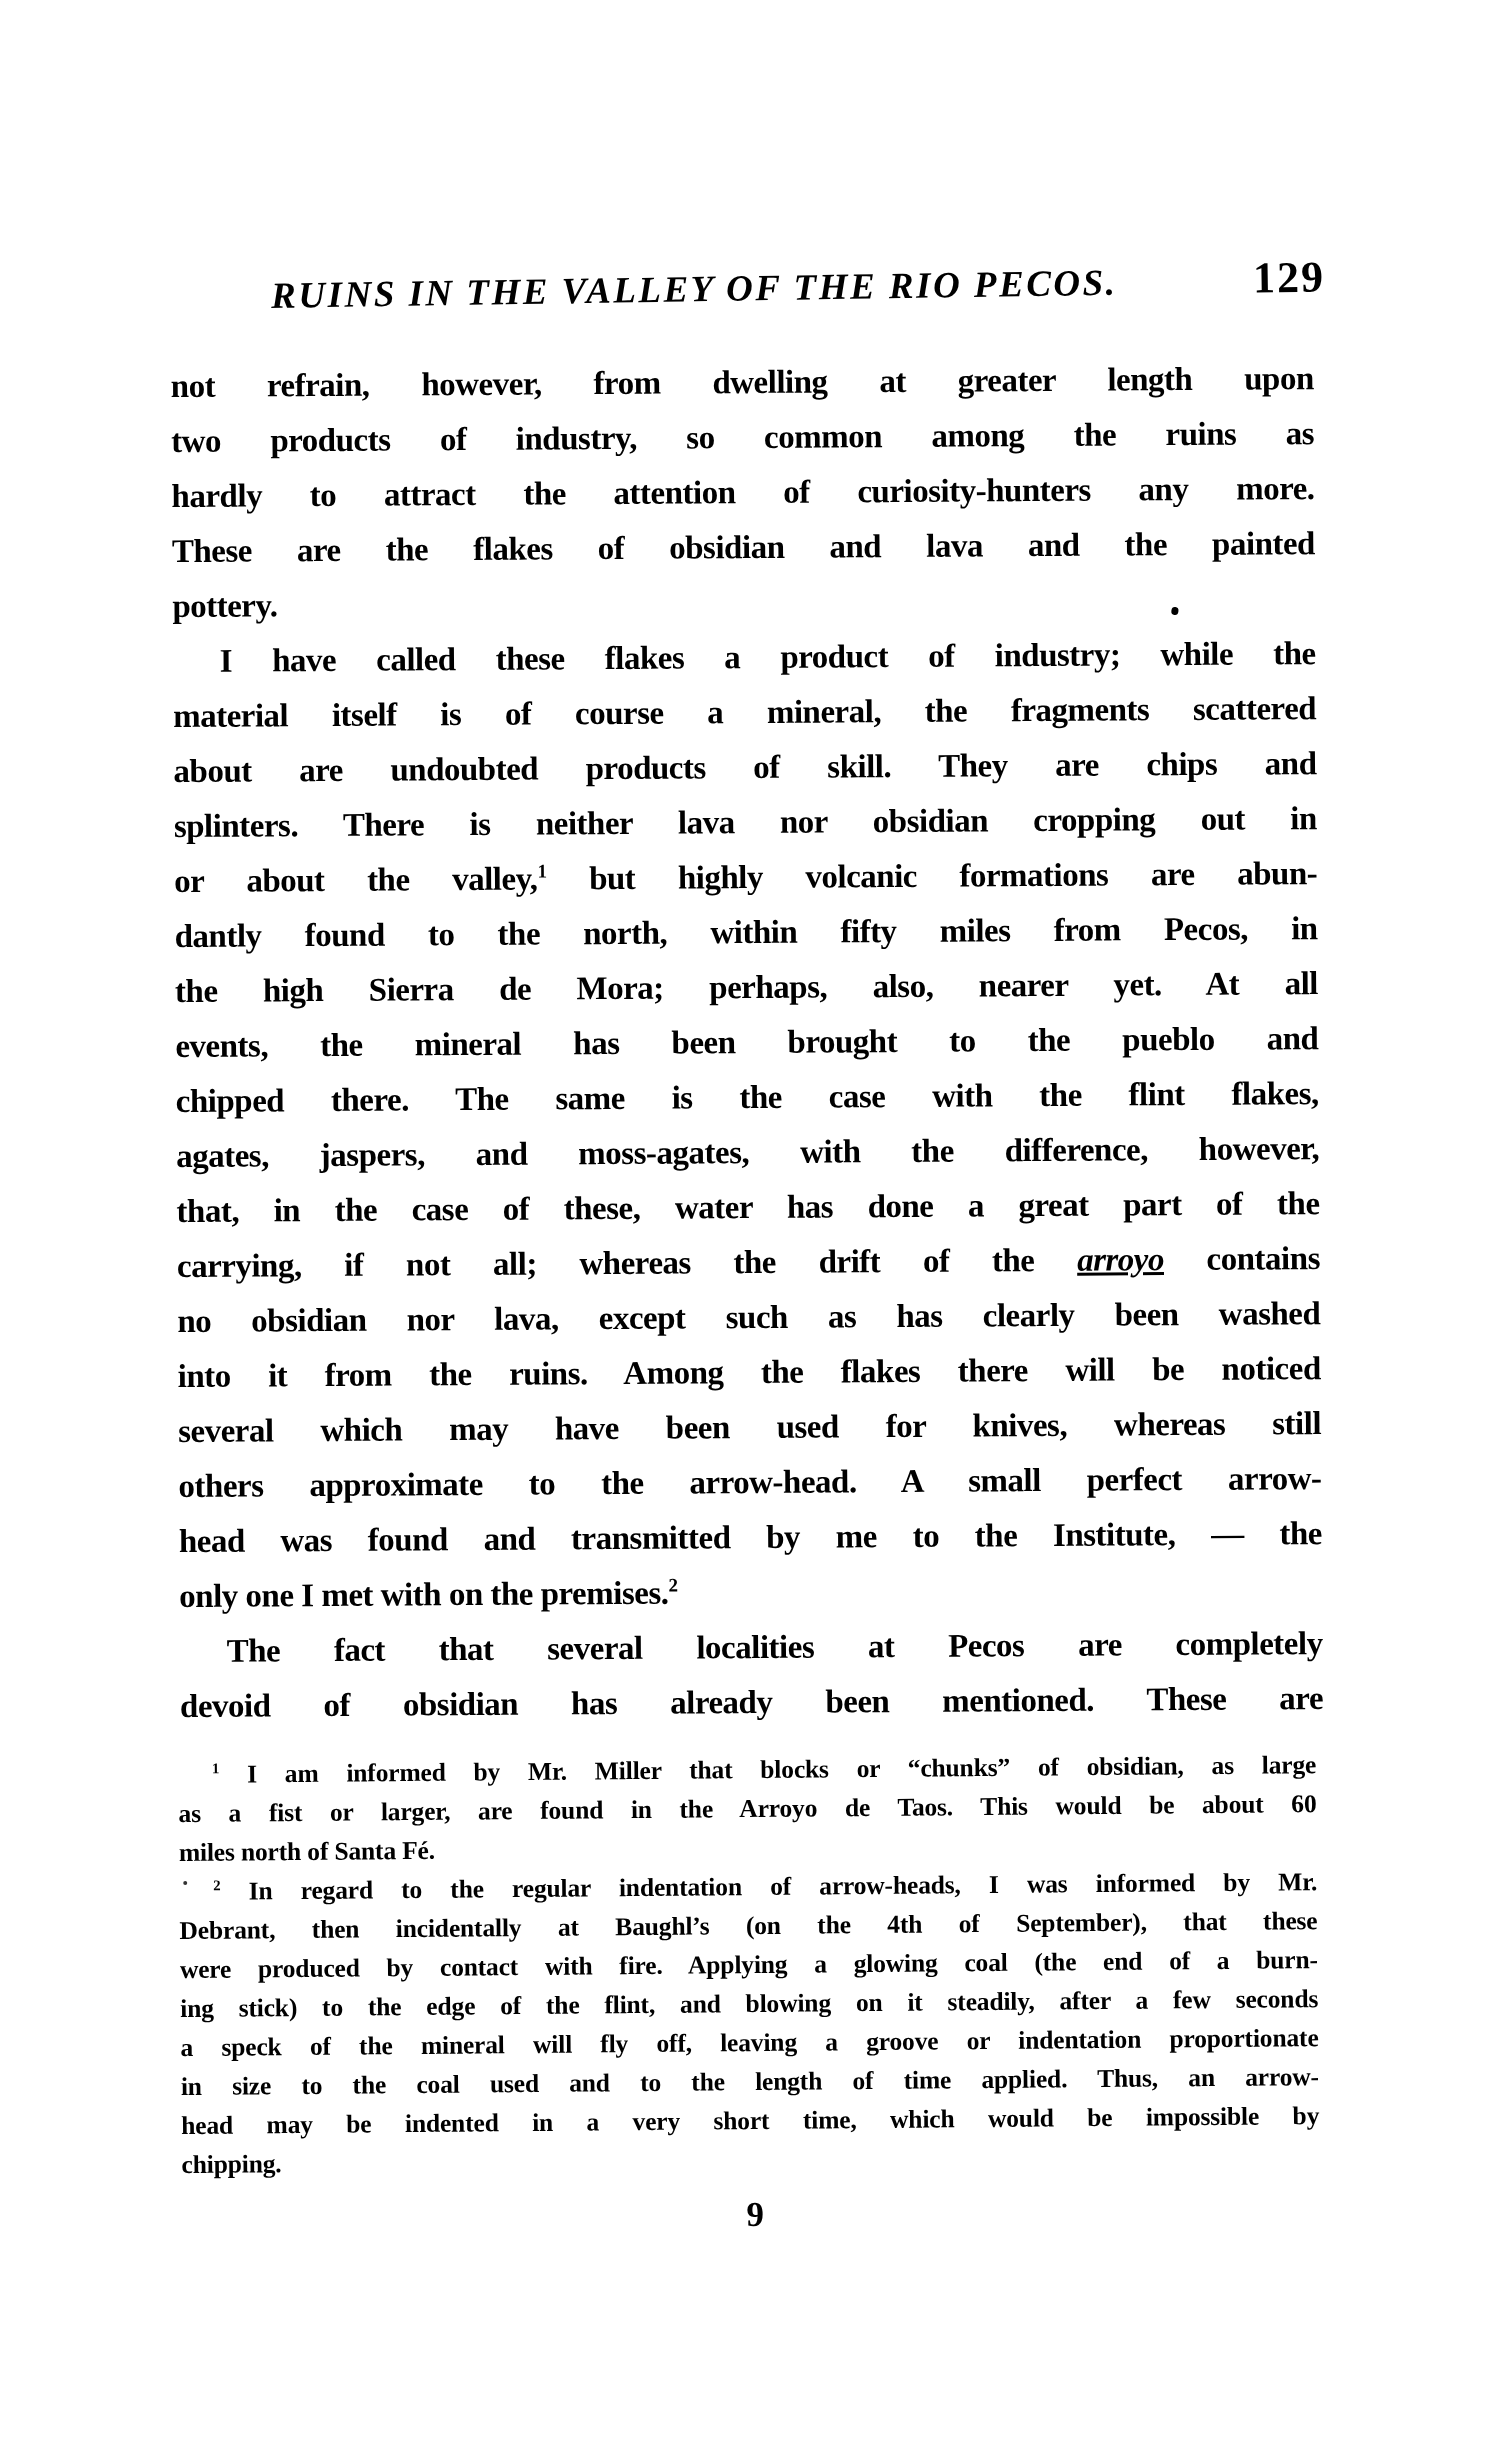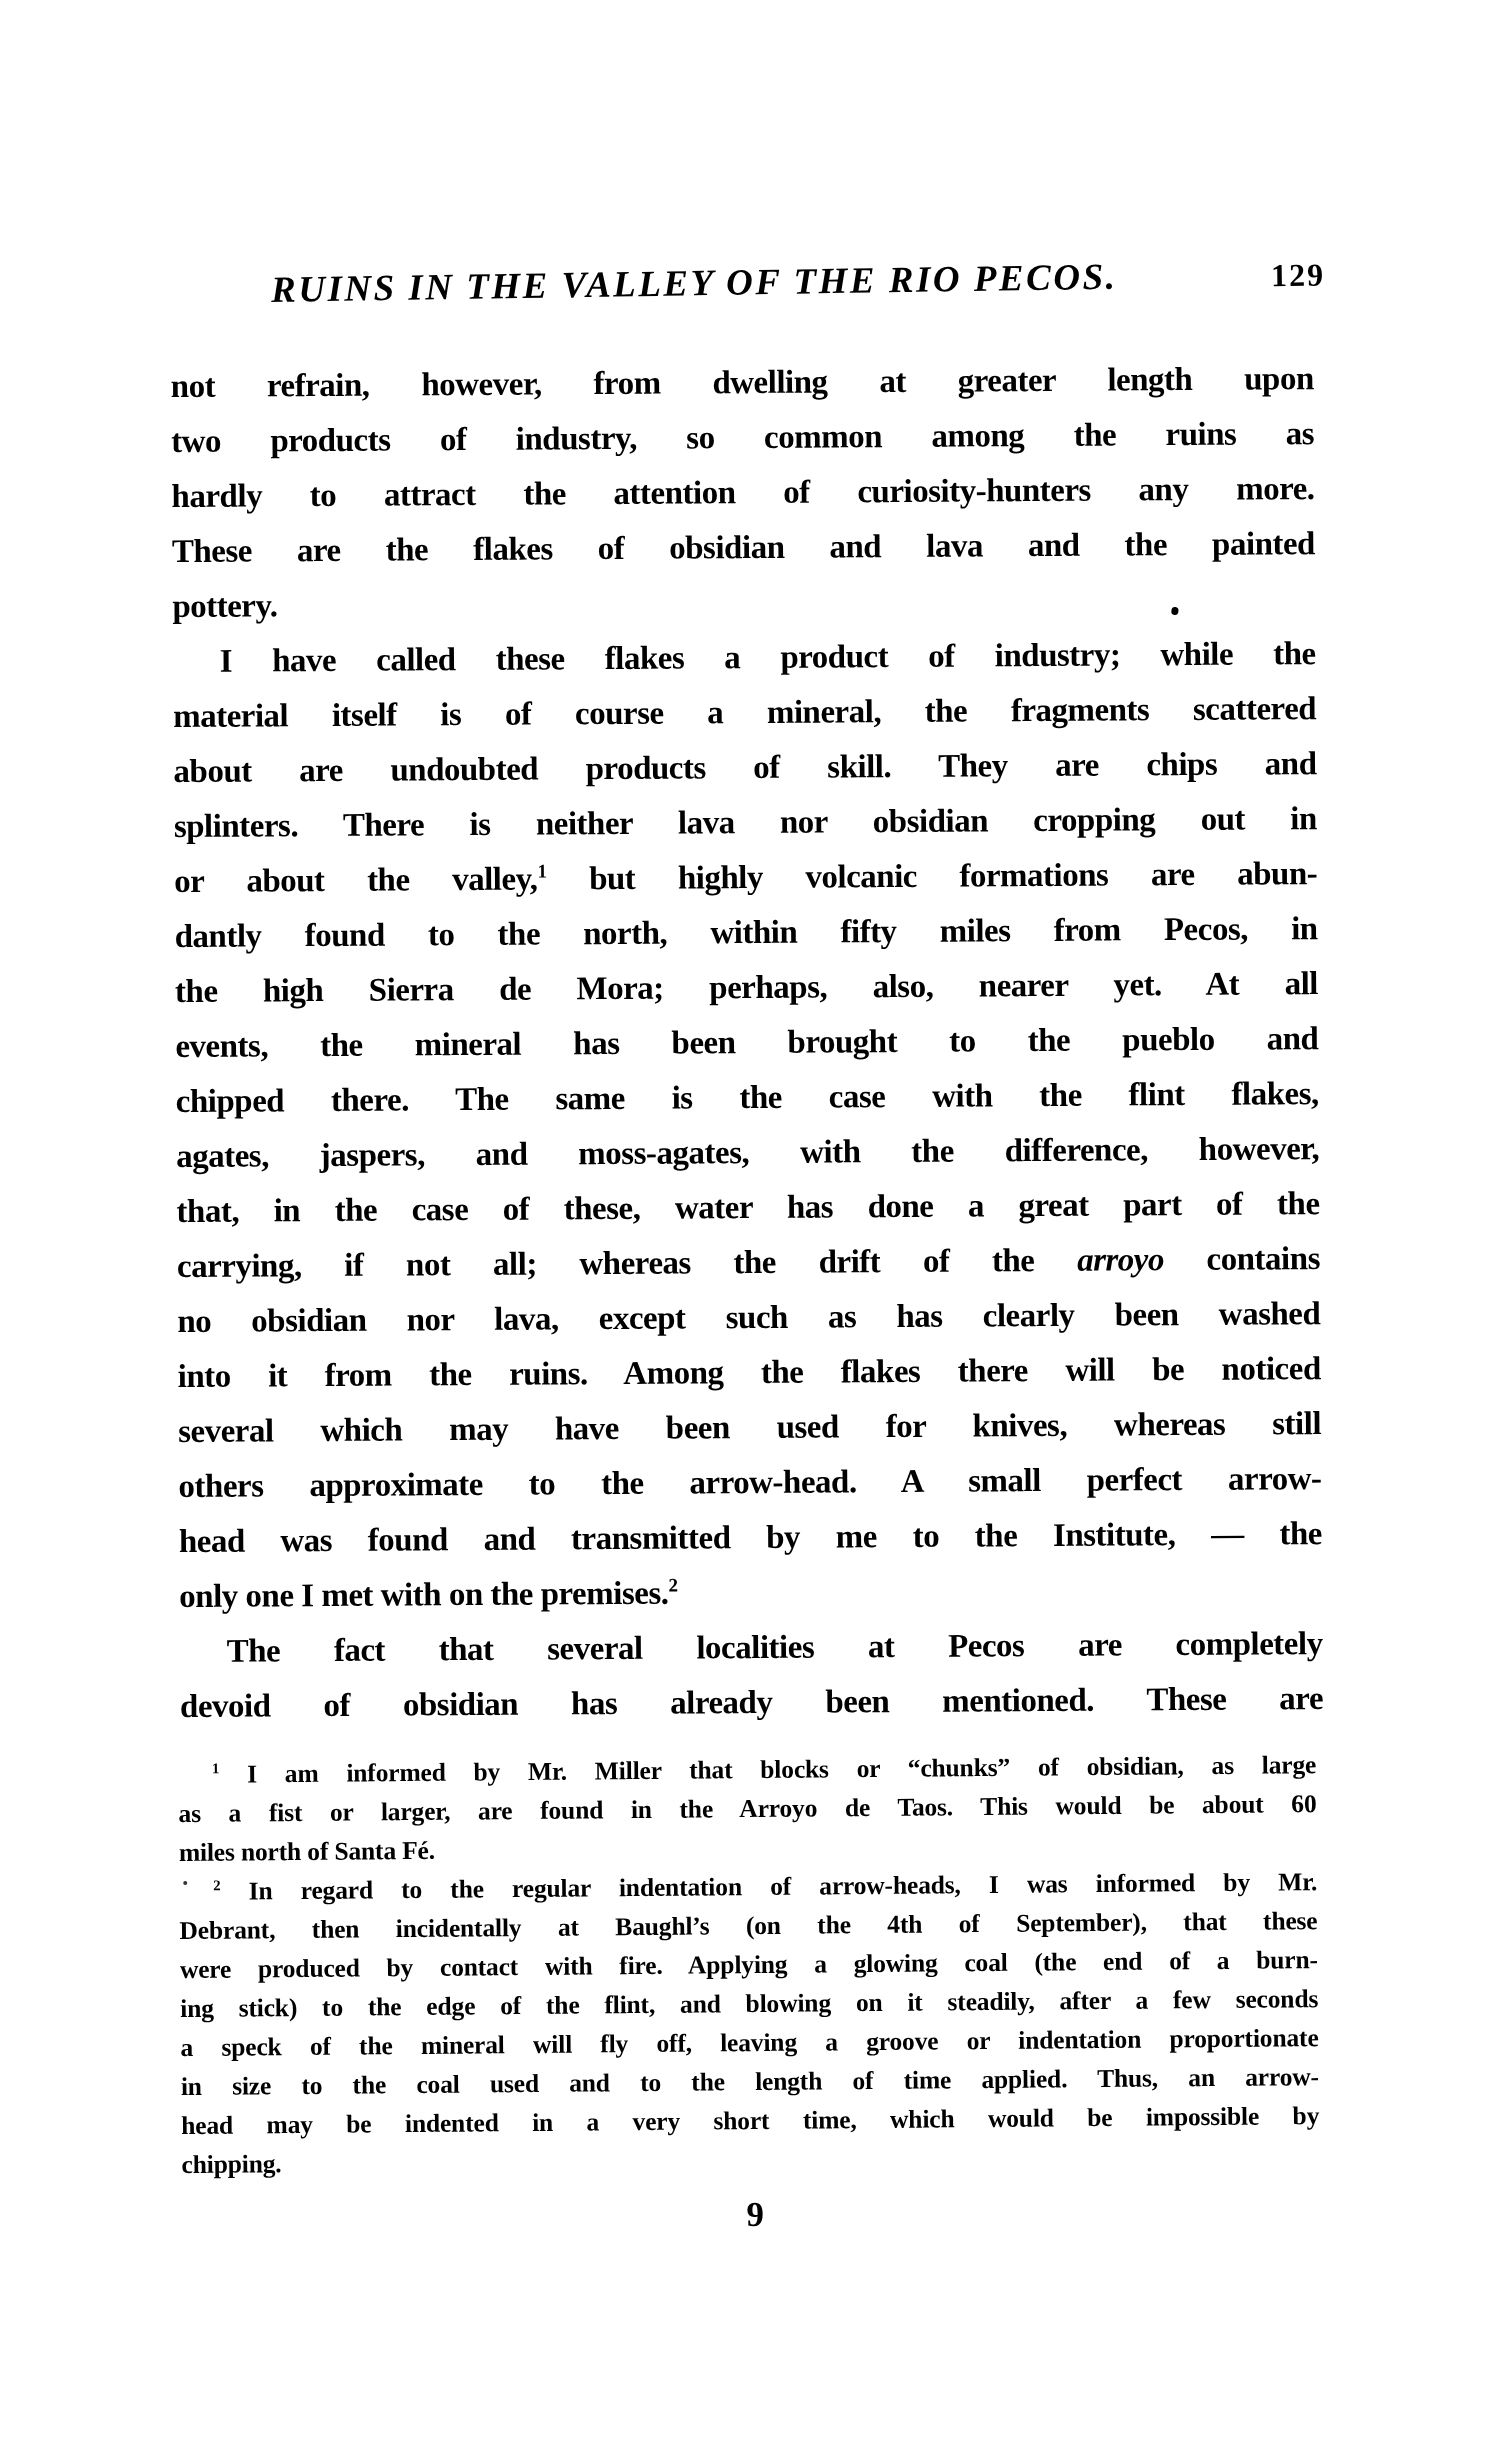--- a/index.html
+++ b/index.html
@@ -36,21 +36,21 @@
   }
   .htitle {
     font-style: italic;
     font-weight: 700;
     font-size: 37px;
     letter-spacing: 2.5px;
     white-space: nowrap;
   }
   .hnum {
     font-weight: 700;
-    font-size: 32px;
+    font-size: 44px;
     letter-spacing: 2px;
     white-space: nowrap;
     text-align: right;
   }
   
   .body-block {
     position: absolute;
     left: 177px;
     top: 355px;
     width: 1143px;
@@ -90,21 +90,21 @@
     text-justify: inter-word;
   }
   .fline.end { text-align-last: left; }
   .fline.ind { text-indent: 34px; }
   sup {
     font-size: 58%;
     line-height: 0;
     vertical-align: super;
     font-weight: 700;
   }
-  .it { font-style: italic; }
+  .it { font-style: italic; text-decoration: underline; }
   
   .sig {
     position: absolute;
     left: 177px;
     top: 2188px;
     width: 1143px;
     text-align: center;
     font-size: 35px;
     font-weight: 700;
     line-height: 54px;

